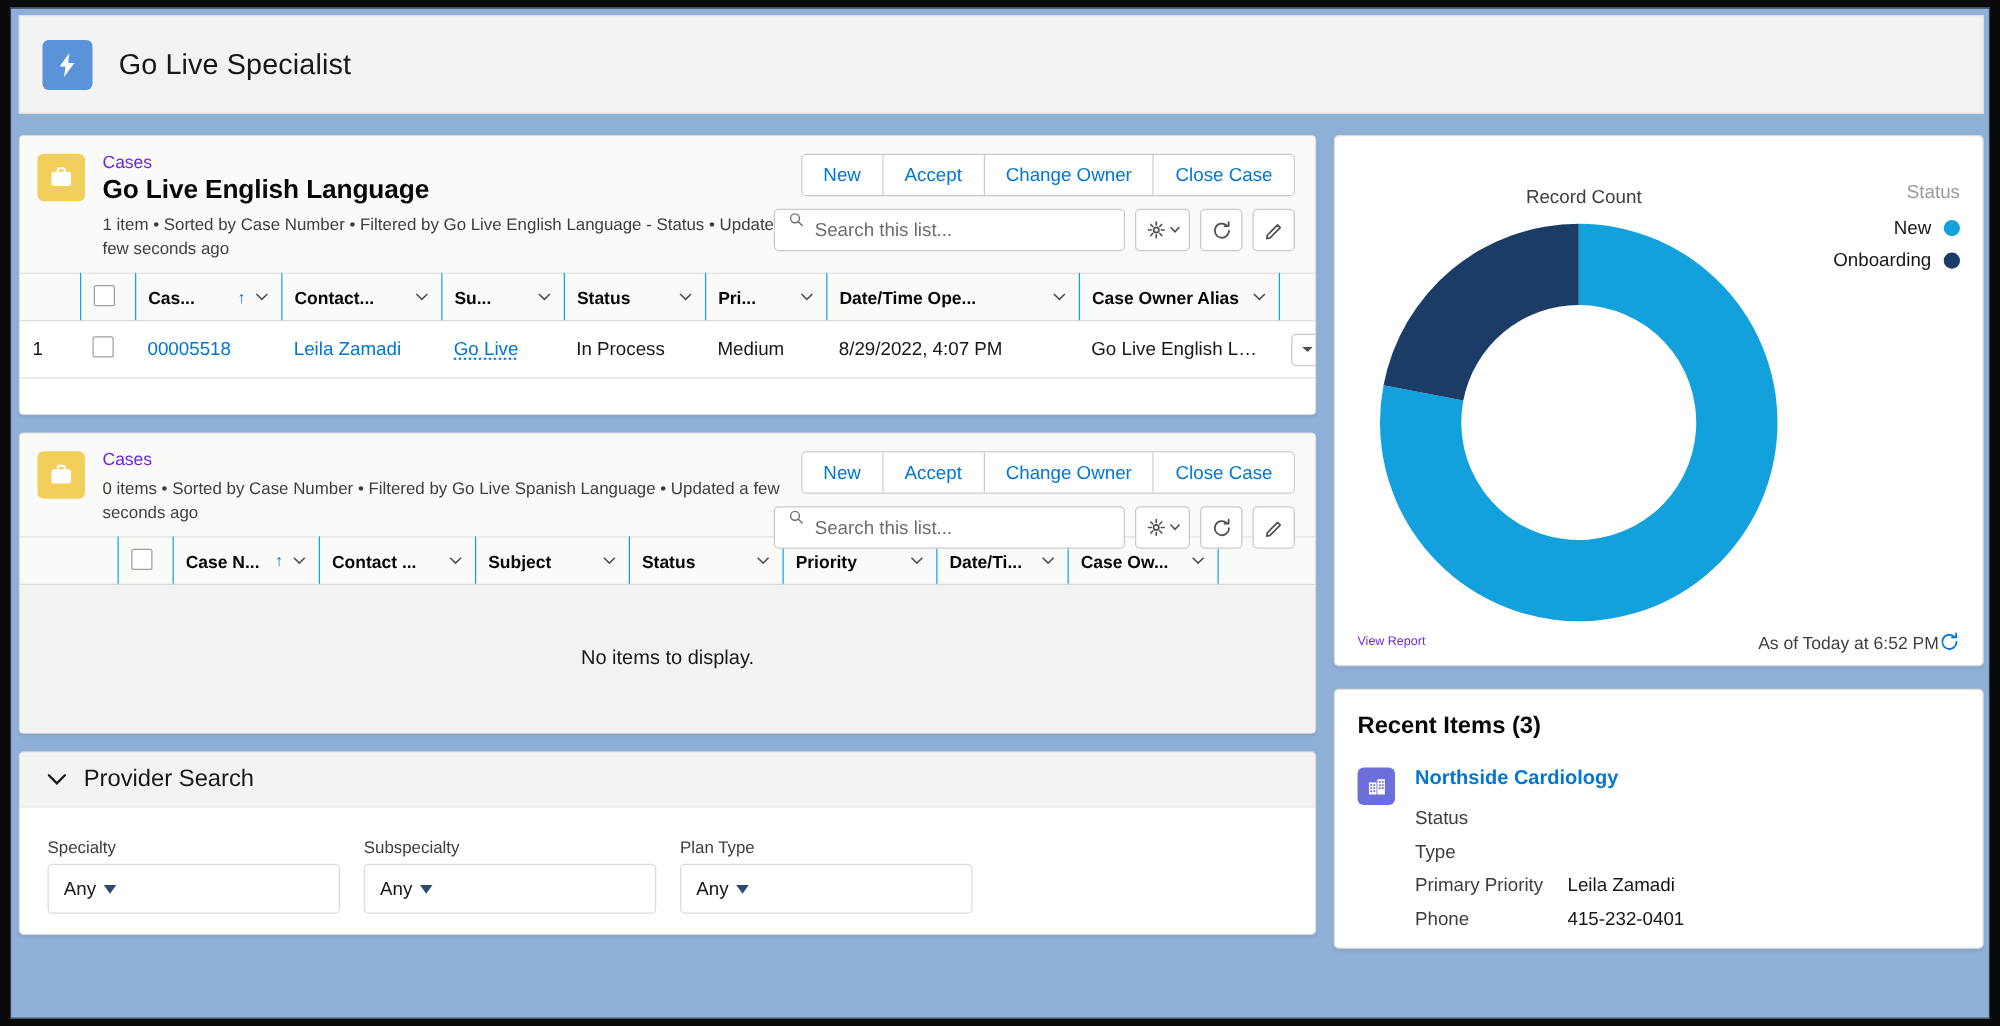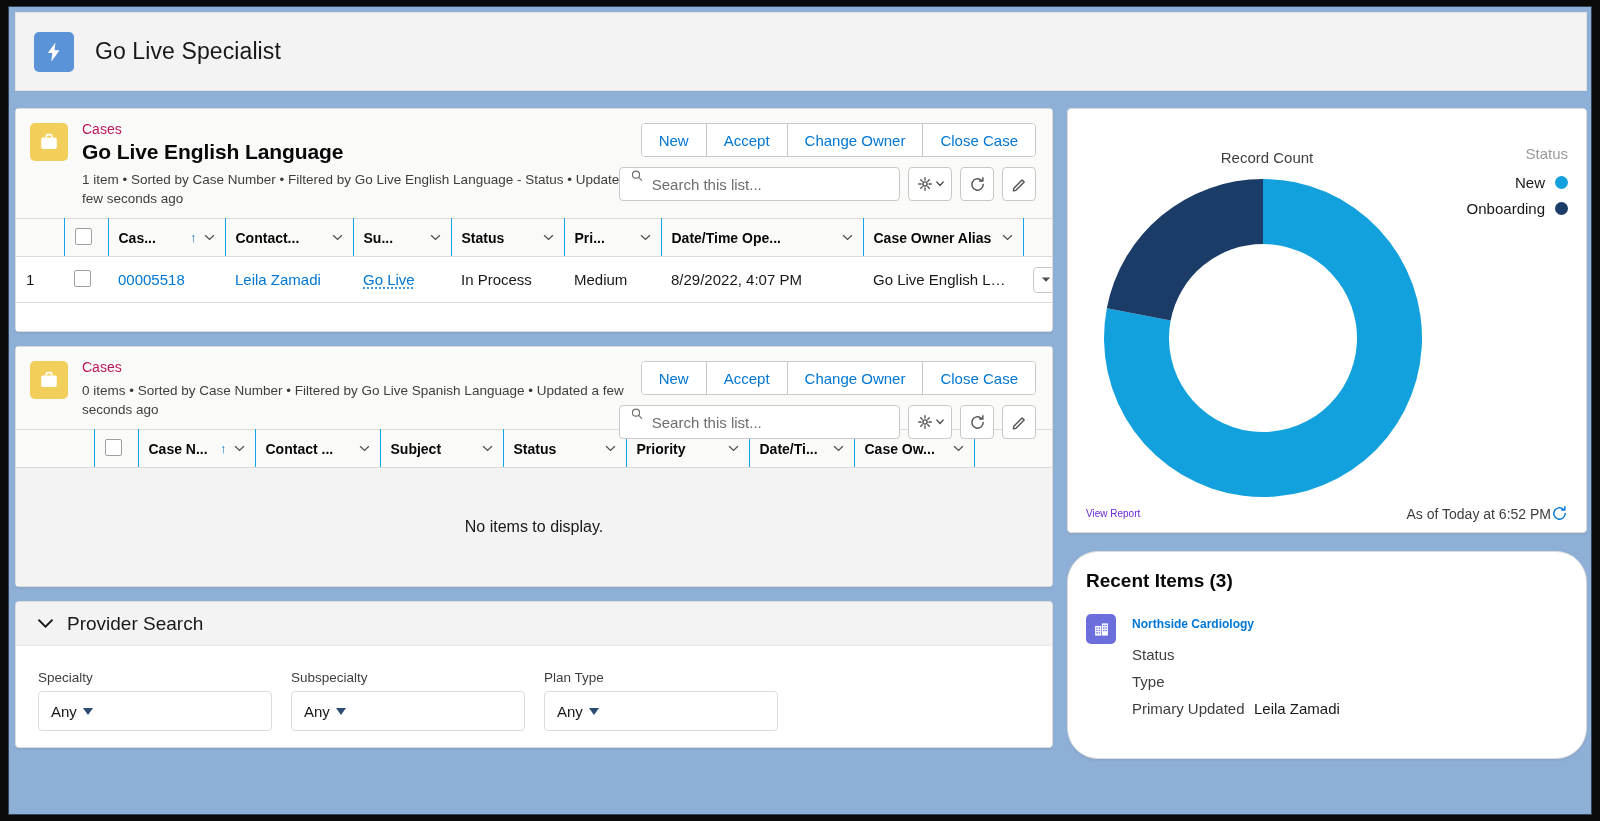--- a/index.html
+++ b/index.html
@@ -113,21 +113,21 @@
   .lv-icon {
     width: 38px; height: 38px;
     border-radius: 5px;
     background: #f2cf5b;
     display:flex; align-items:center; justify-content:center;
     flex: none;
     margin-top: 2px;
   }
   .lv-titles { margin-left: 14px; }
   .lv-obj {
-    font-size: 14px; color: #be185d; line-height: 17px;
+    font-size: 14px; color: #6d28d9; line-height: 17px;
   }
   .lv-name {
     font-size: 21px; font-weight: bold; color: #080707;
     line-height: 26px; margin-top: 1px;
     letter-spacing: -.1px;
   }
   .lv-meta {
     font-size: 13.5px; color: #3e3e3c;
     line-height: 19px; margin-top: 5px;
     max-width: 560px;
@@ -284,31 +284,31 @@
   }
 
   .chart-foot {
     display: flex; align-items: center; justify-content: space-between;
     padding-top: 8px;
   }
   .view-report { color: #6d28d9; font-size: 10px; text-decoration: none; cursor: pointer; }
   .as-of { font-size: 14px; color: #3e3e3c; display: flex; align-items: center; }
 
   
-  .ri-card { padding: 18px 18px 0 18px; height: 208px; overflow: hidden; border-radius: 31px; }
+  .ri-card { padding: 18px 18px 0 18px; height: 208px; overflow: hidden; }
   .ri-title { font-size: 19px; font-weight: bold; color: #080707; margin-bottom: 22px; }
   .ri-item { display: flex; gap: 16px; }
   .ri-icon {
     width: 30px; height: 30px; border-radius: 5px;
     background: #6c6fdb;
     display: flex; align-items: center; justify-content: center;
     flex: none;
   }
   .ri-link {
-    font-size: 12px; font-weight: bold; color: #0176d3;
+    font-size: 16px; font-weight: bold; color: #0176d3;
     text-decoration: none; cursor: pointer;
   }
   .ri-fields { margin-top: 9px; }
   .ri-row { display: flex; font-size: 15px; line-height: 27px; }
   .ri-key { width: 122px; color: #3e3e3c; flex: none; }
   .ri-val { color: #181818; }
 
   
   .ps-card { overflow: hidden; }
   .ps-head {
@@ -780,22 +780,26 @@
               <div class="ri-fields">
                 <div class="ri-row">
                   <span class="ri-key">Status</span>
                   <span class="ri-val"></span>
                 </div>
                 <div class="ri-row">
                   <span class="ri-key">Type</span>
                   <span class="ri-val"></span>
                 </div>
                 <div class="ri-row">
-                  <span class="ri-key">Primary Updated</span>
+                  <span class="ri-key">Primary Priority</span>
                   <span class="ri-val">Leila Zamadi</span>
+                </div>
+                <div class="ri-row">
+                  <span class="ri-key">Phone</span>
+                  <span class="ri-val">415-232-0401</span>
                 </div>
               </div>
             </div>
           </div>
         </div>
 
       </div>
     </div>
   </div>
 </div>

